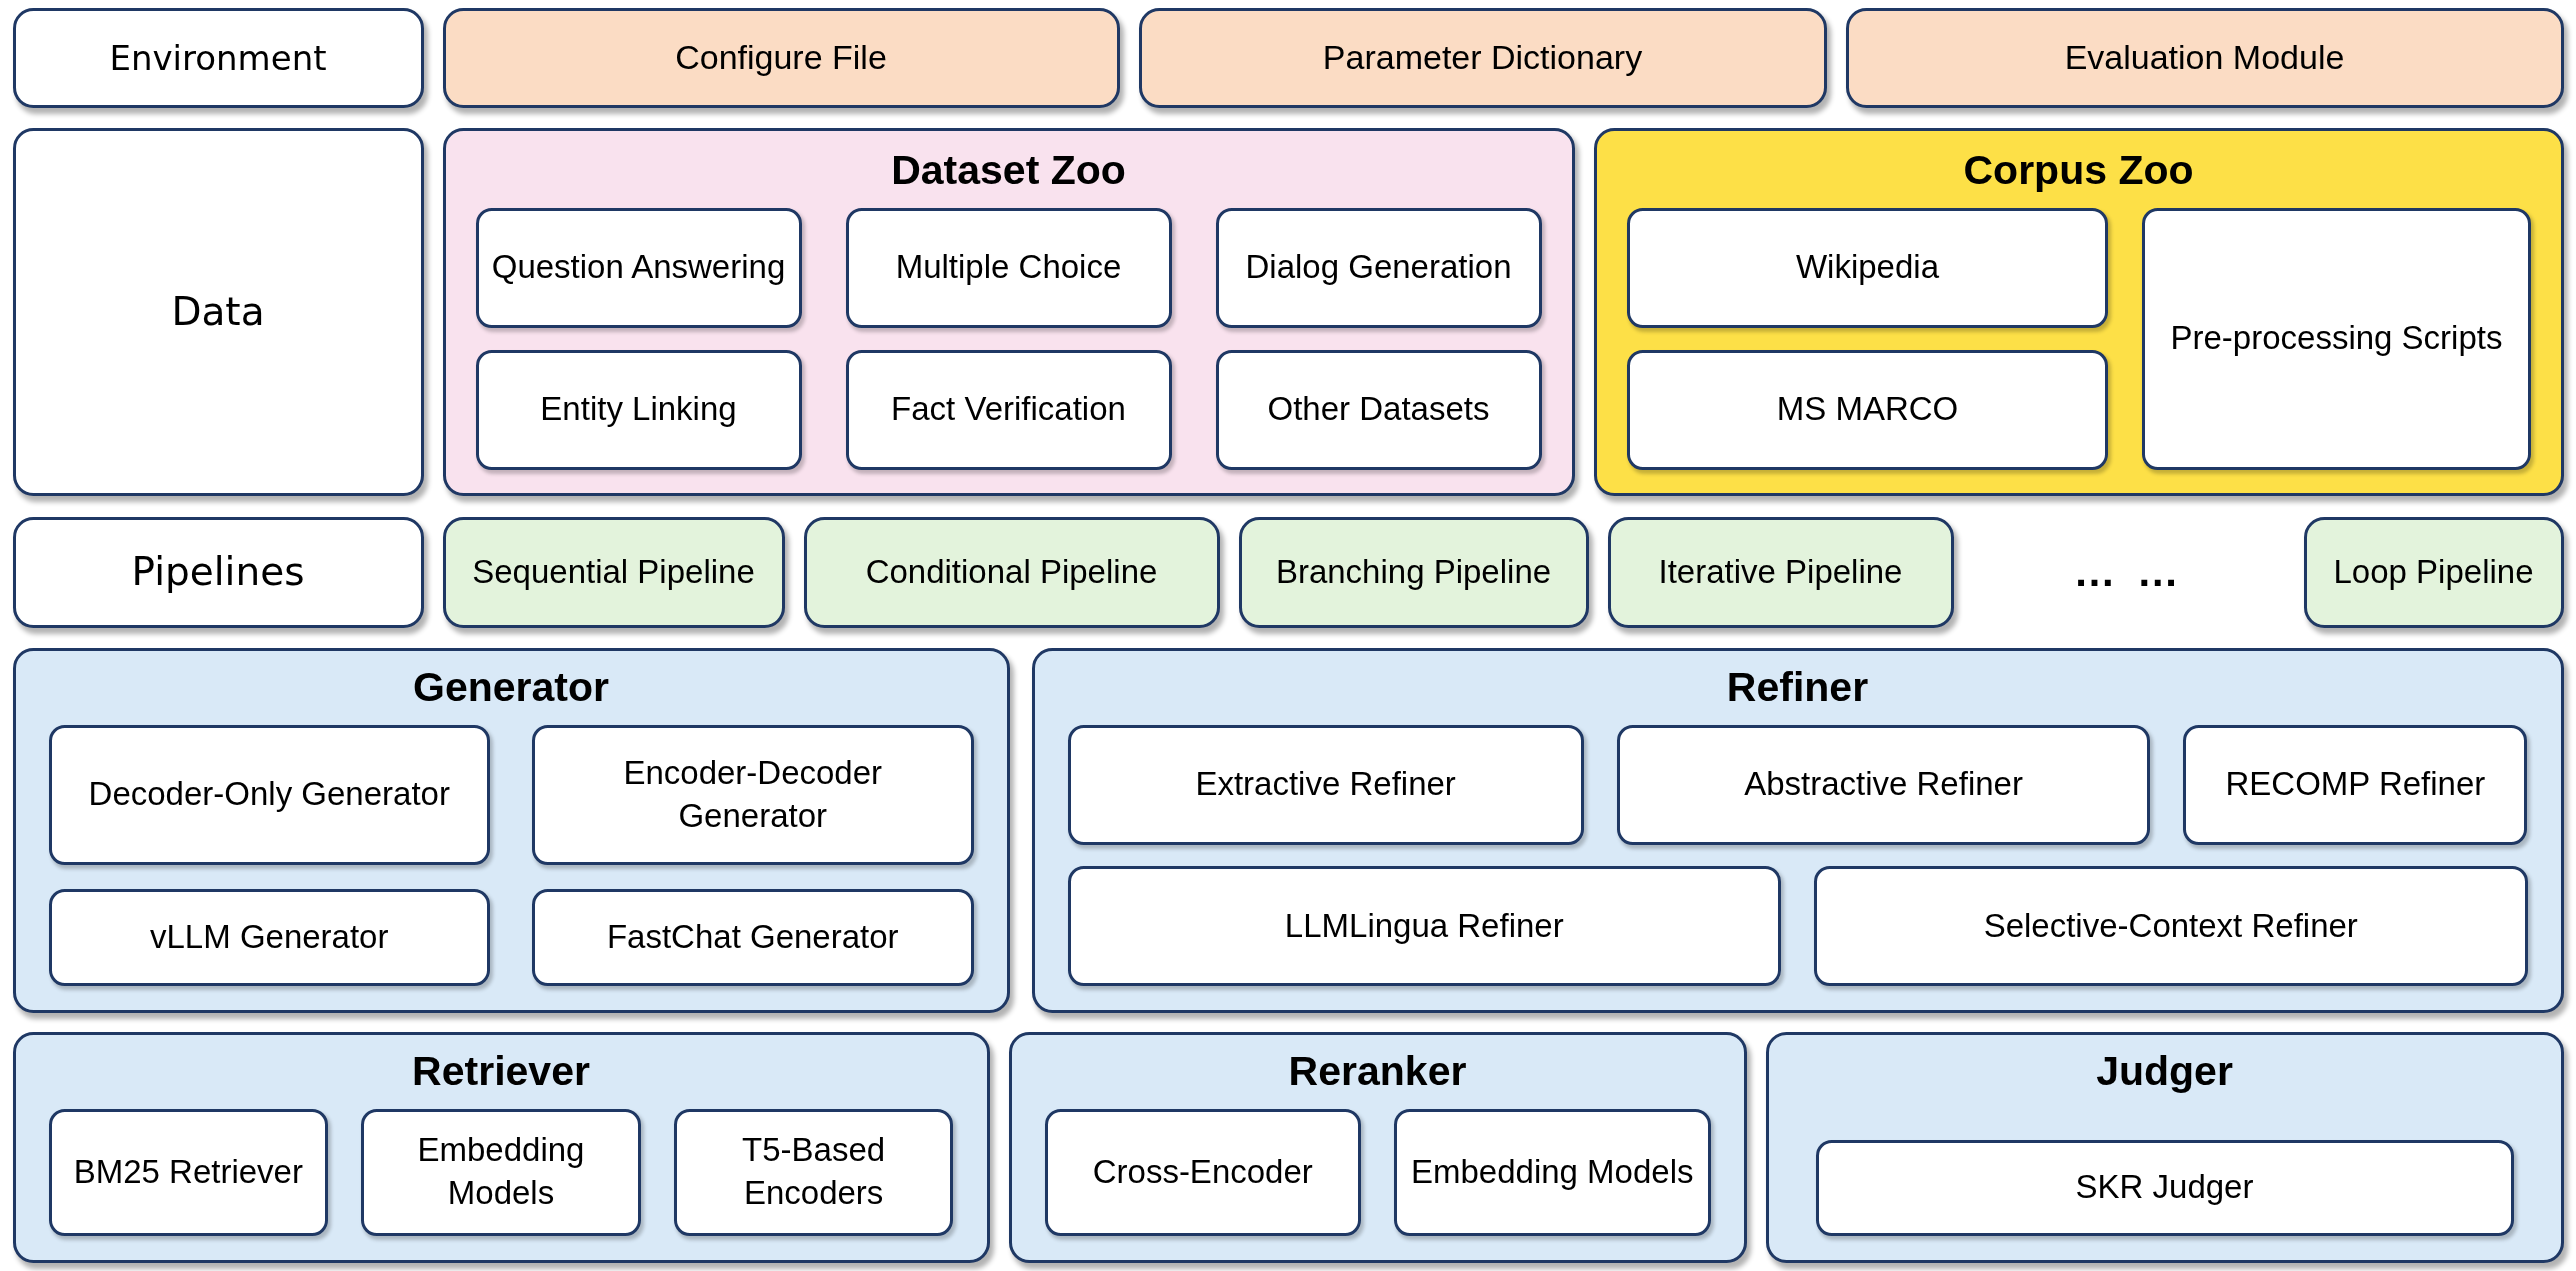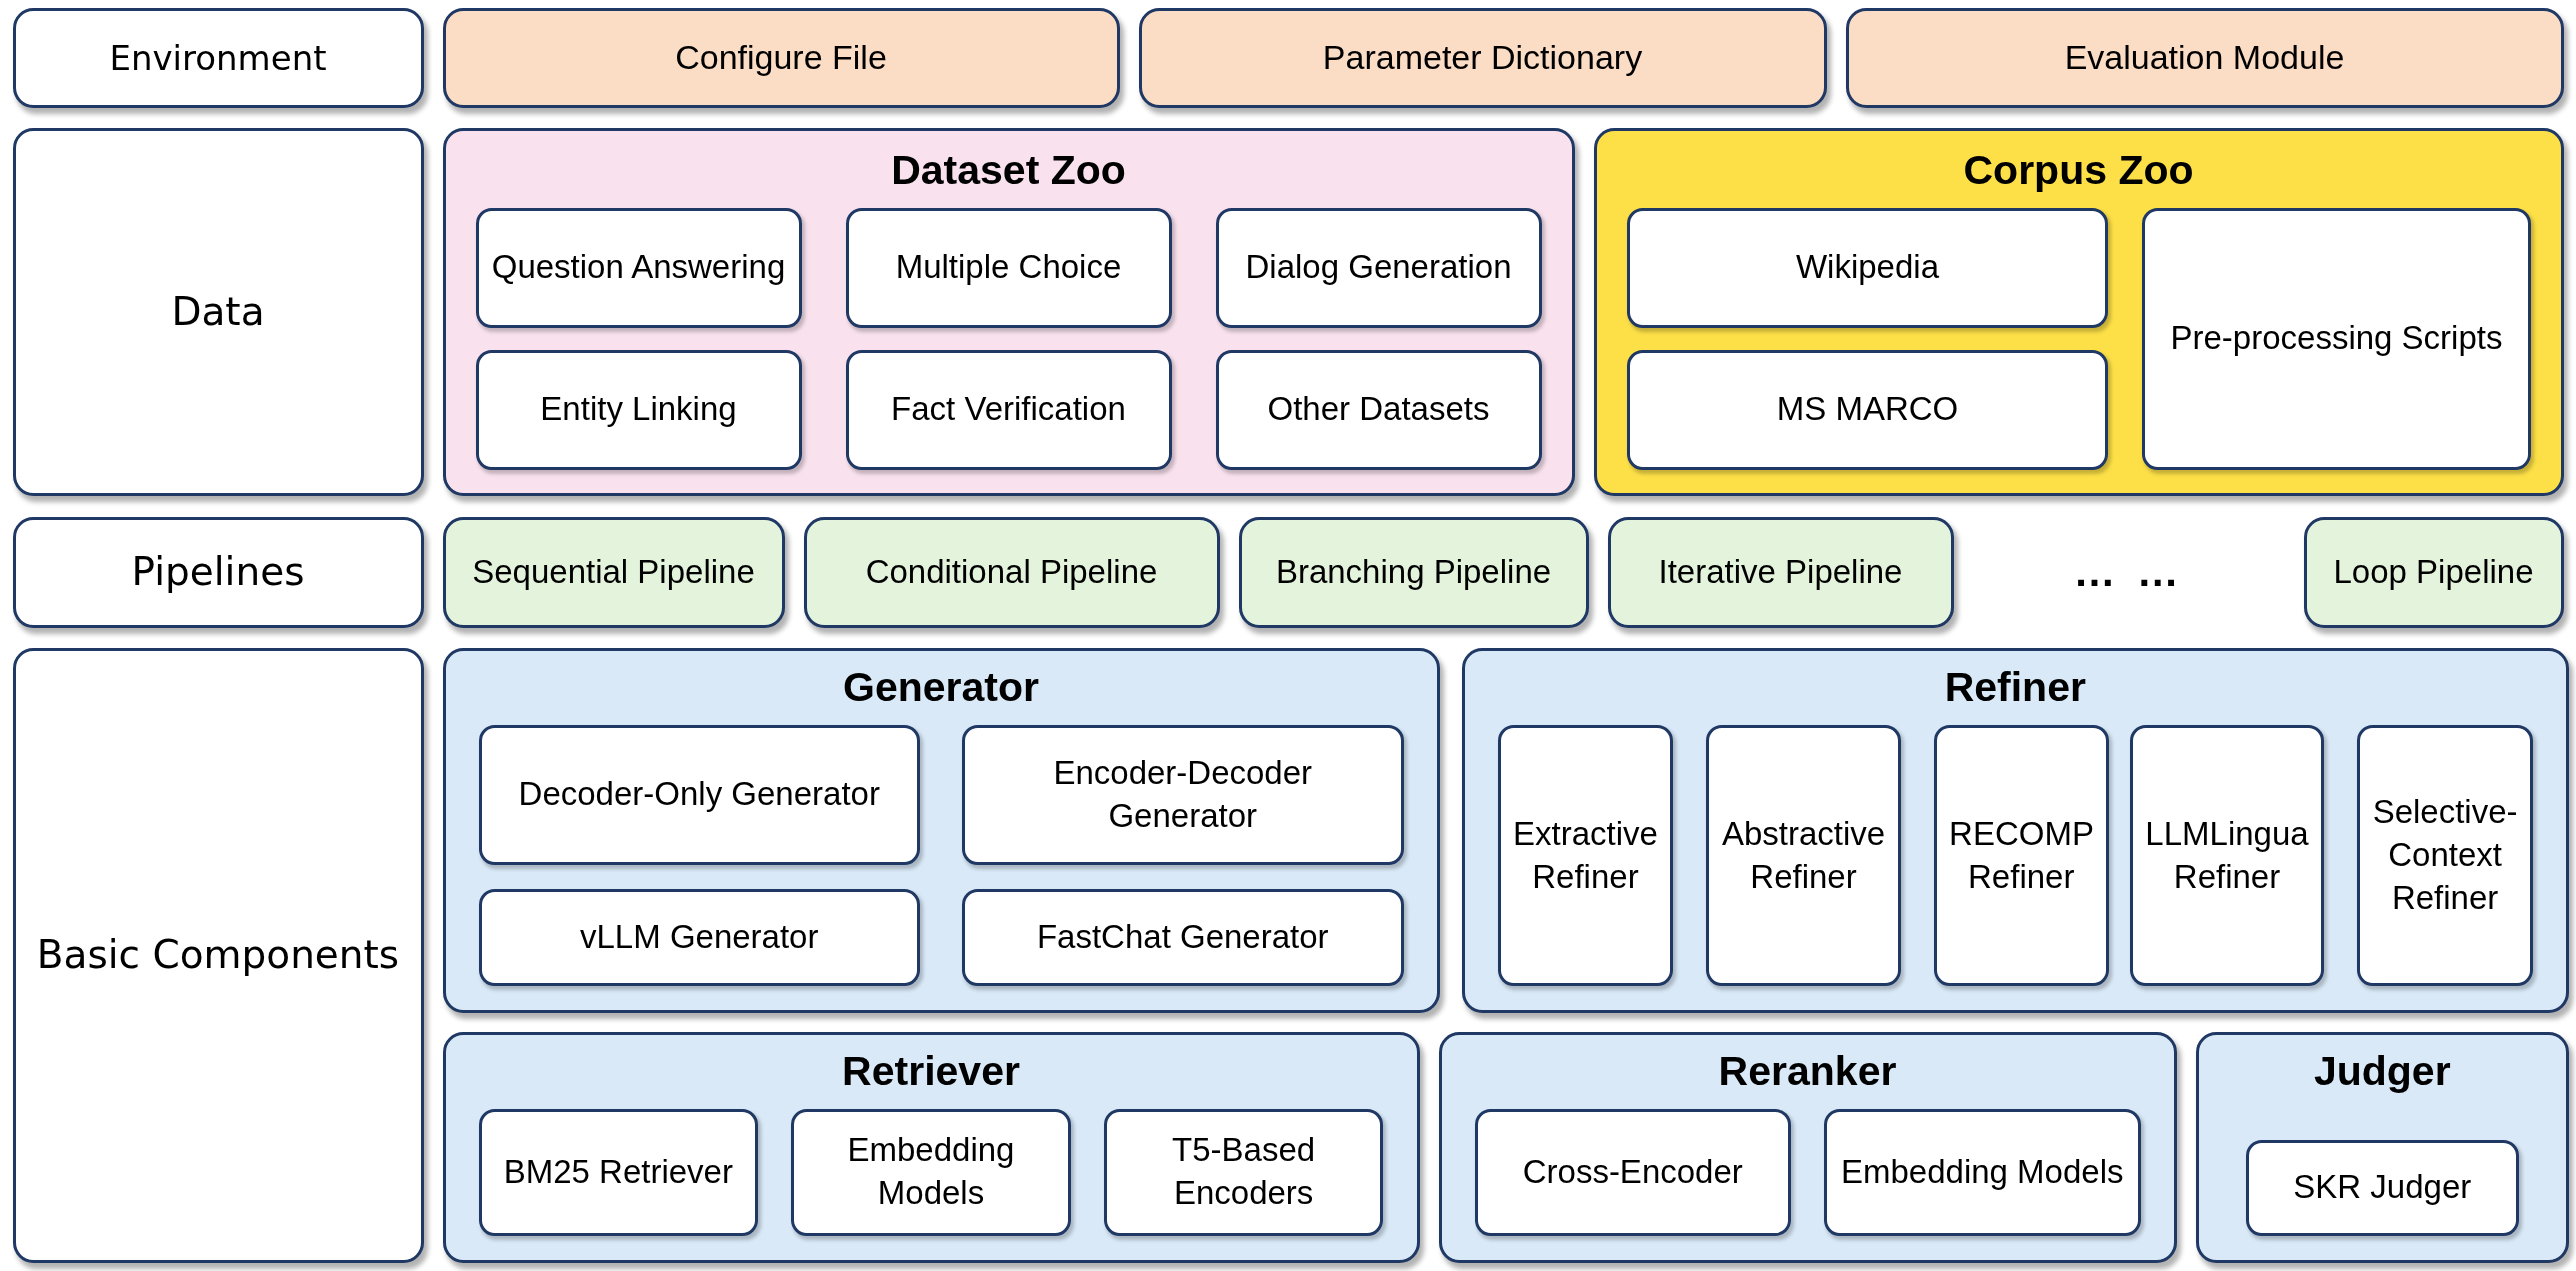--- a/index.html
+++ b/index.html
@@ -75,21 +75,21 @@
   .comp-top{ display:flex; gap:22px; height:365px; }
   .comp-bottom{ display:flex; gap:19px; flex:1; }
   .bluezone{
     background:#d9e9f7; border:3.9px solid #1f3864; border-radius:20.4px;
     box-shadow:3.9px 5.5px 5.5px rgba(0,0,0,0.30);
     padding:6.3px 33px 23.5px; display:flex; flex-direction:column;
   }
   .generator{ width:997px; }
   .refiner{ flex:1; }
   .gen-grid{ display:grid; grid-template-columns:1fr 1fr; gap:23.5px 42px; flex:1; }
-  .ref-rows{ display:flex; gap:21px; flex:1; }
+  .ref-rows{ display:flex; flex-direction:column; gap:21px; flex:1; }
   .ref-top{ display:grid; grid-template-columns:1.5fr 1.55fr 1fr; gap:33px; flex:1; }
   .ref-bottom{ display:grid; grid-template-columns:1fr 1fr; gap:33px; flex:1; }
   .retriever{ width:977px; }
   .reranker{ width:738px; }
   .judger{ flex:1; }
   .tri-grid{ display:grid; grid-template-columns:repeat(3,1fr); gap:33px; flex:1; }
   .duo-grid{ display:grid; grid-template-columns:1fr 1fr; gap:33px; flex:1; }
   .solo-grid{ display:flex; flex:1; padding:0 14px; }
   .solo-grid .chip{ flex:1;margin-top:31px; }
 </style>
@@ -136,21 +136,20 @@
     <div class="bx label-box w-pipelbl">Pipelines</div>
     <div class="bx green pipe-chip w-p1">Sequential Pipeline</div>
     <div class="bx green pipe-chip w-p2">Conditional Pipeline</div>
     <div class="bx green pipe-chip w-p3">Branching Pipeline</div>
     <div class="bx green pipe-chip w-p4">Iterative Pipeline</div>
     <div class="dots">… …</div>
     <div class="bx green pipe-chip w-loop">Loop Pipeline</div>
   </div>
 
   <div class="row row-comp">
-    <div class="bx label-box w-complbl">Basic Components</div>
 
     <div class="comp-right">
 
       <div class="comp-top">
         <div class="bluezone generator">
           <div class="zone-title">Generator</div>
           <div class="gen-grid">
             <div class="chip">Decoder-Only Generator</div>
             <div class="chip">Encoder-Decoder Generator</div>
             <div class="chip">vLLM Generator</div>

